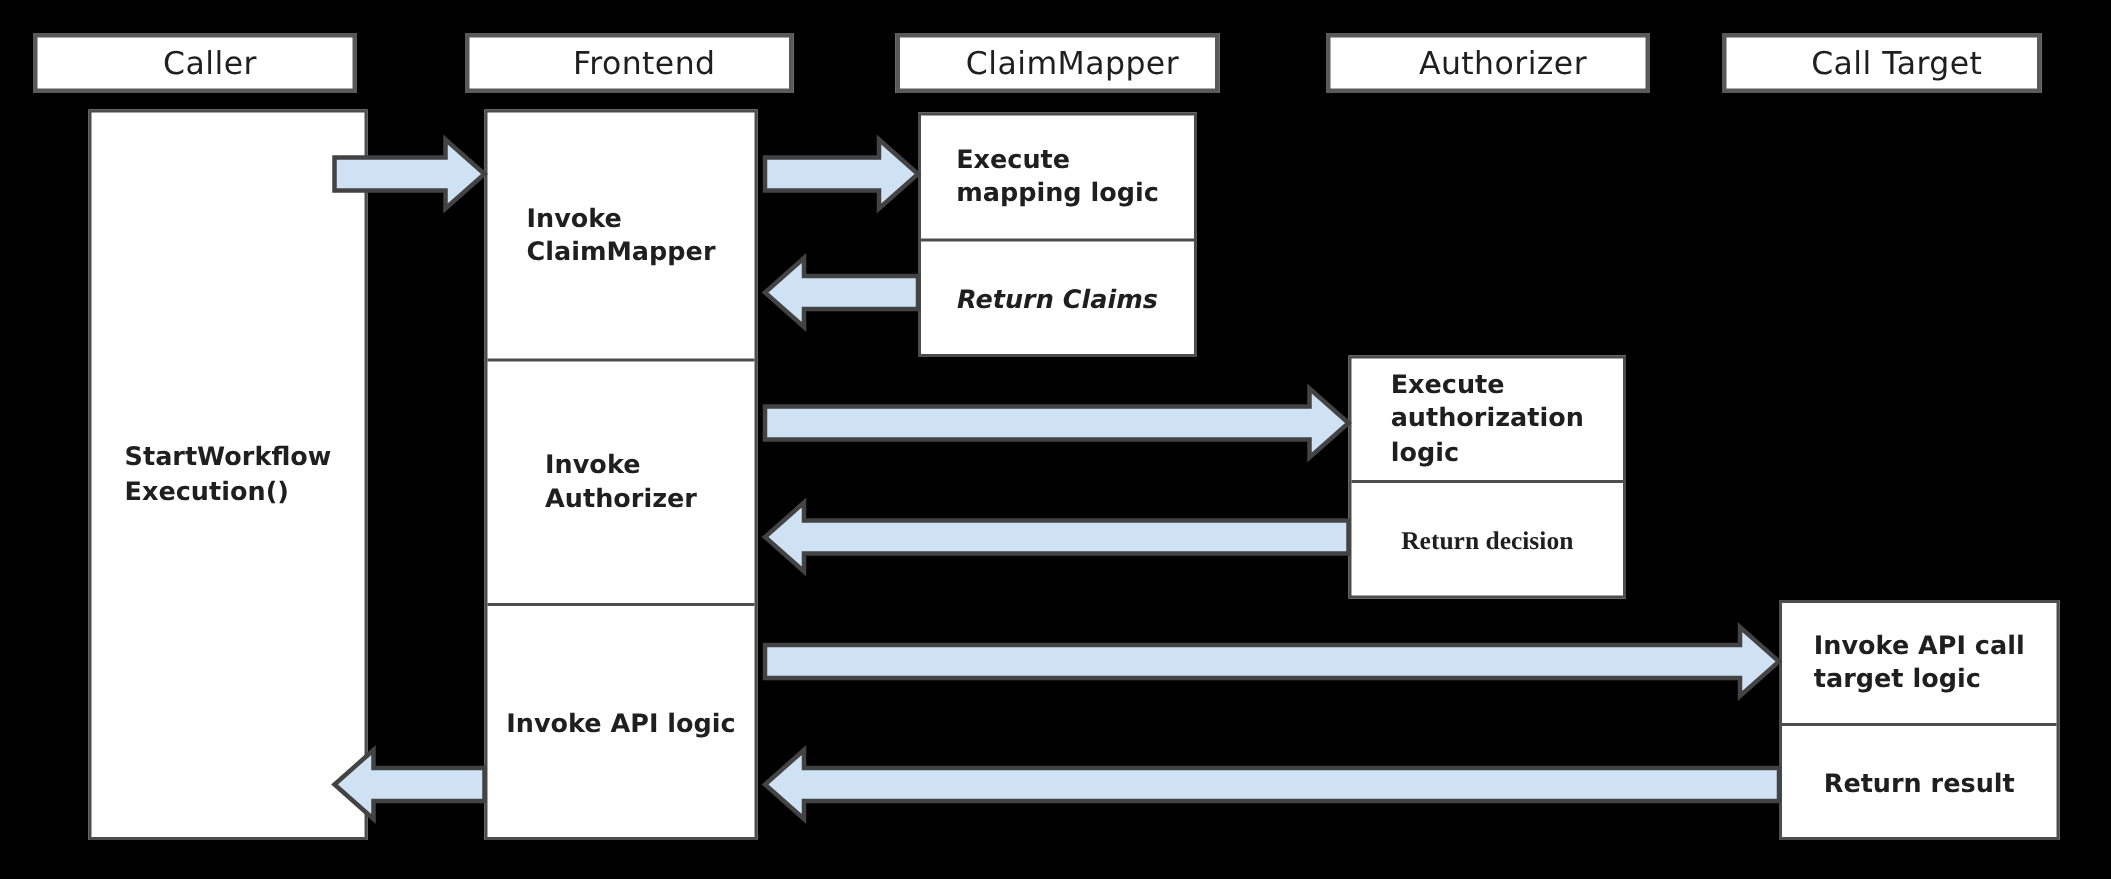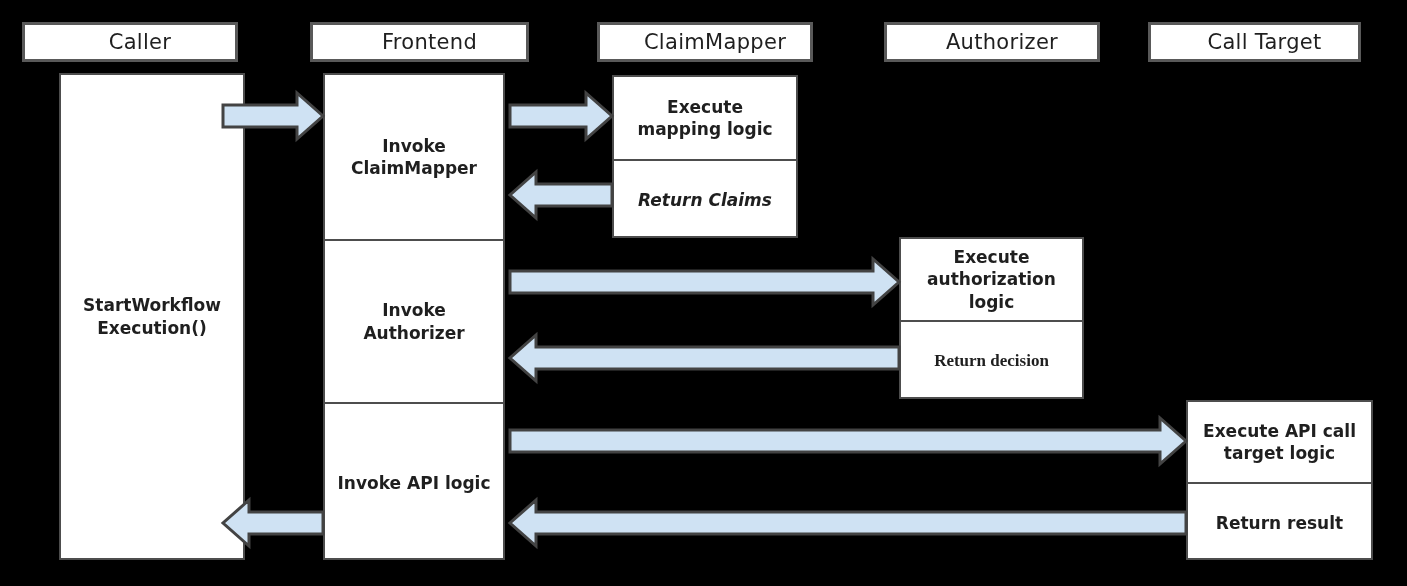--- a/index.html
+++ b/index.html
@@ -56,21 +56,20 @@
   .act-caller      { left: 37px;   top: 73px;  width: 186px; height: 487px; margin-left: 22px; }
   .act-frontend    { left: 323px;  top: 73px;  width: 182px; height: 487px; }
   .act-claimmapper { left: 612px;  top: 75px;  width: 186px; height: 163px; }
   .act-authorizer  { left: 899px;  top: 237px; width: 185px; height: 162px; }
   .act-calltarget  { left: 1186px; top: 400px; width: 187px; height: 160px; }
 
   .cell {
     display: flex;
     align-items: center;
     justify-content: center;
-    text-align: center;
     flex: 0 0 auto;
   }
   .cell + .cell { border-top: 2px solid var(--box-border); }
   .cell.grow { flex: 1 1 auto; }
 
   .cell-label {
     font-weight: bold;
     font-size: 17px;
     line-height: 1.3;
     color: var(--text);
@@ -162,21 +161,21 @@
 authorization
 logic</span>
     </div>
     <div class="cell au-c2">
       <span class="cell-label">Return decision</span>
     </div>
   </div>
 
   <div class="activation act-calltarget">
     <div class="cell ct-c1">
-      <span class="cell-label">Execute API call
+      <span class="cell-label">Invoke API call
 target logic</span>
     </div>
     <div class="cell ct-c2">
       <span class="cell-label">Return result</span>
     </div>
   </div>
 
   <svg class="arrow" style="left:223px; top:92px;" width="100" height="48" viewBox="0 0 100 48">
     <polygon points="0,13 74,13 74,1 100,24 74,47 74,35 0,35"></polygon>
   </svg>

